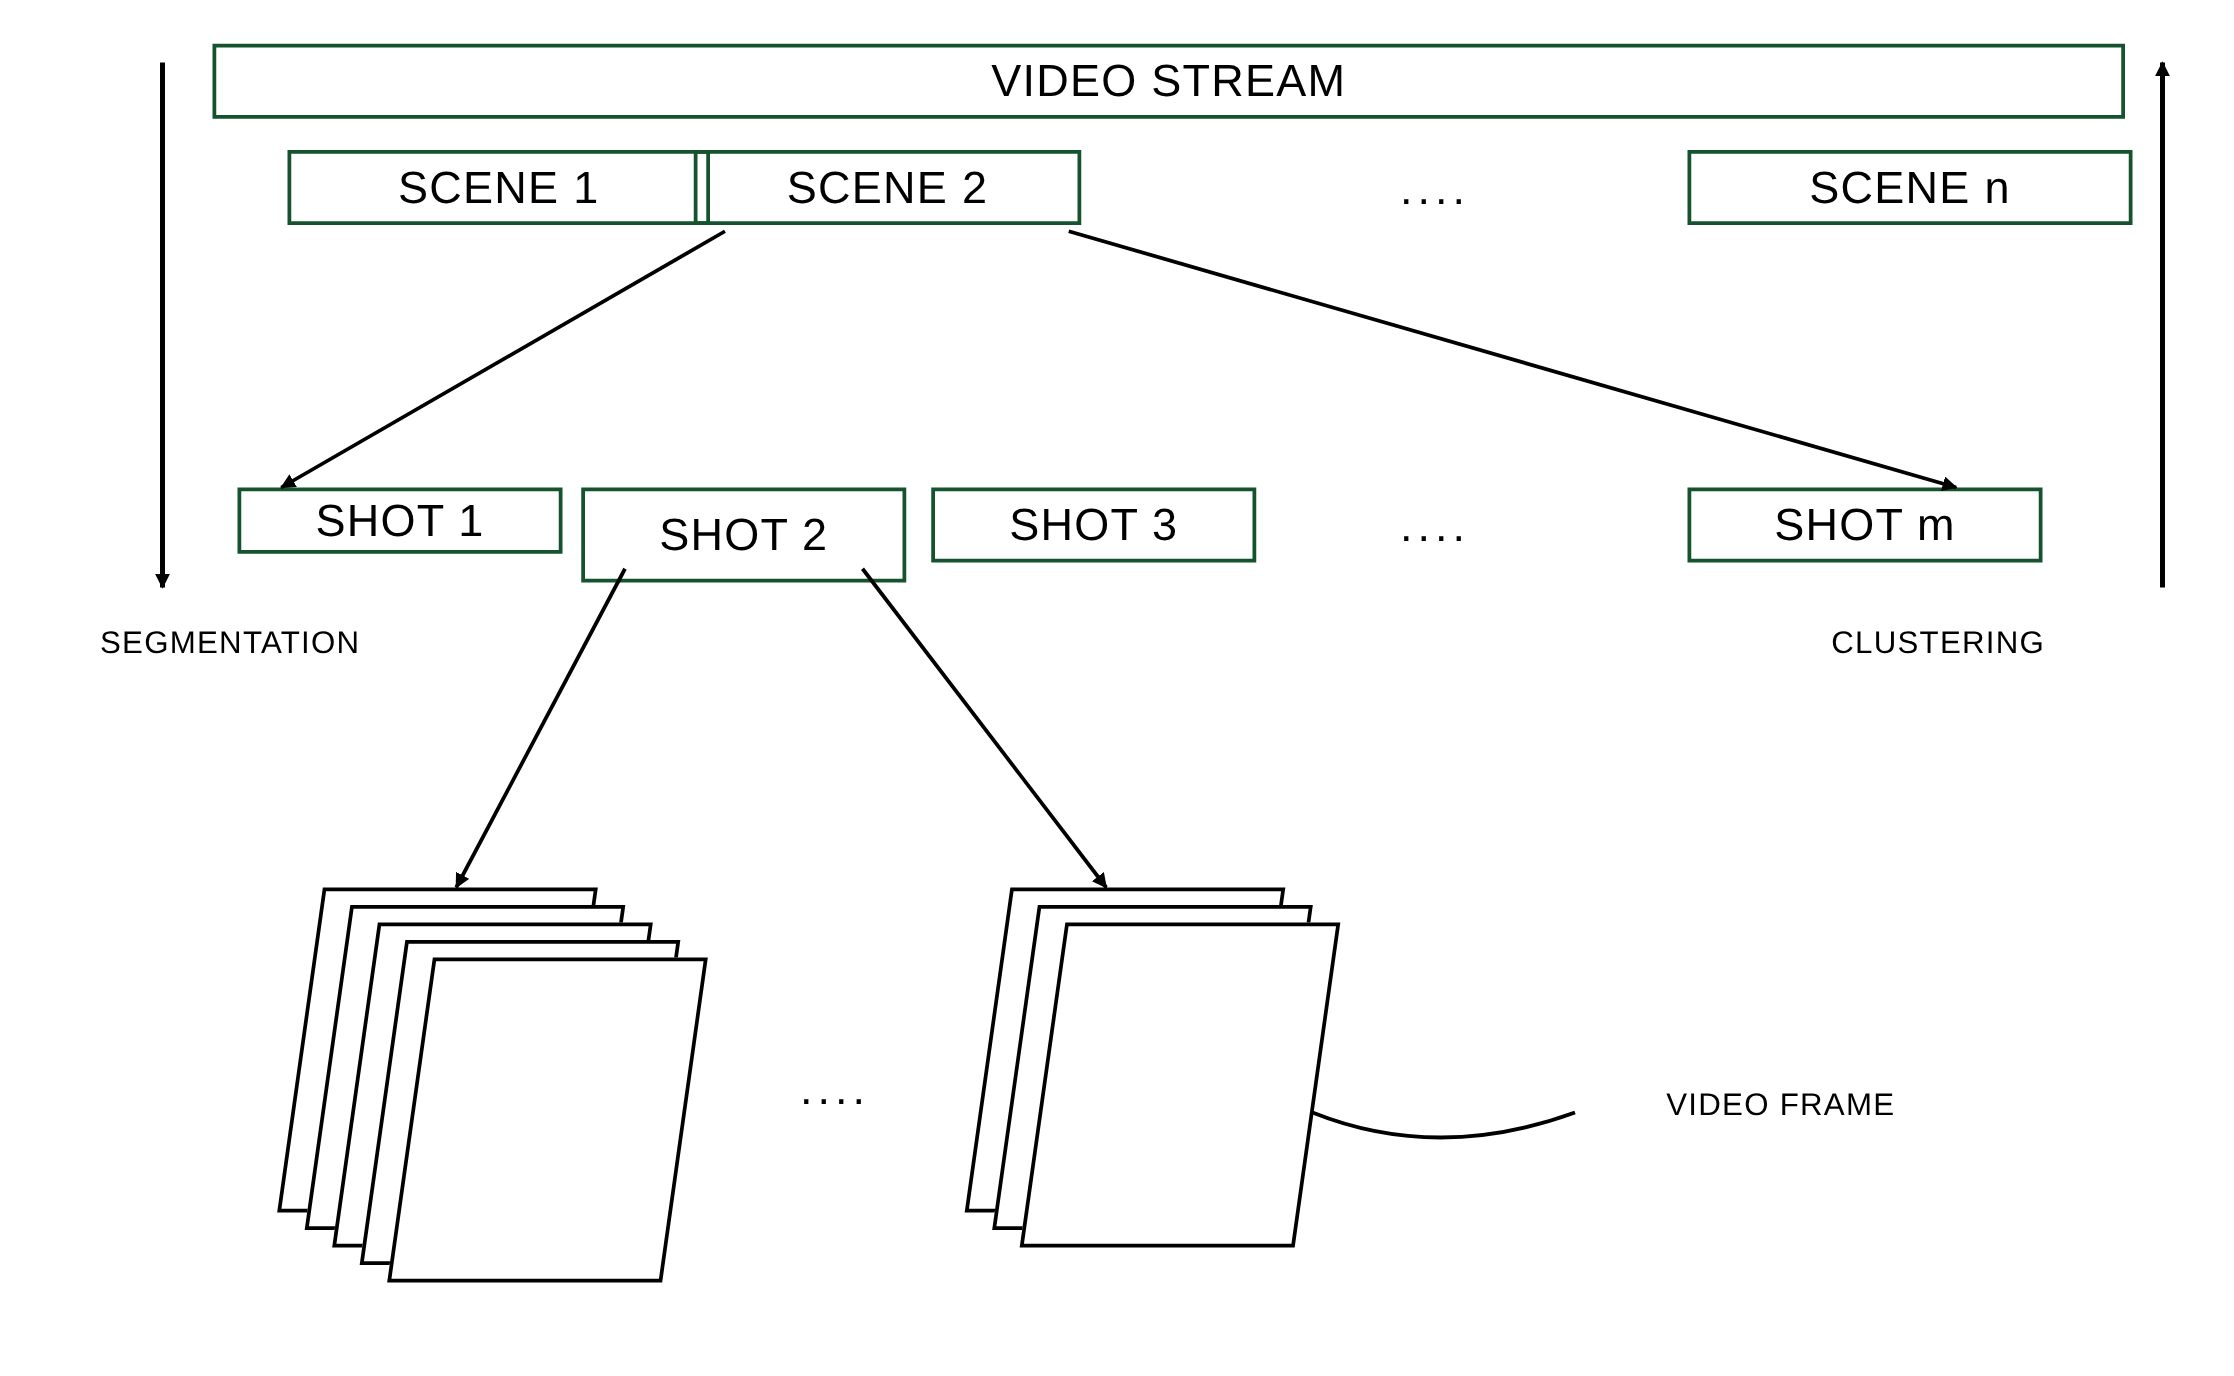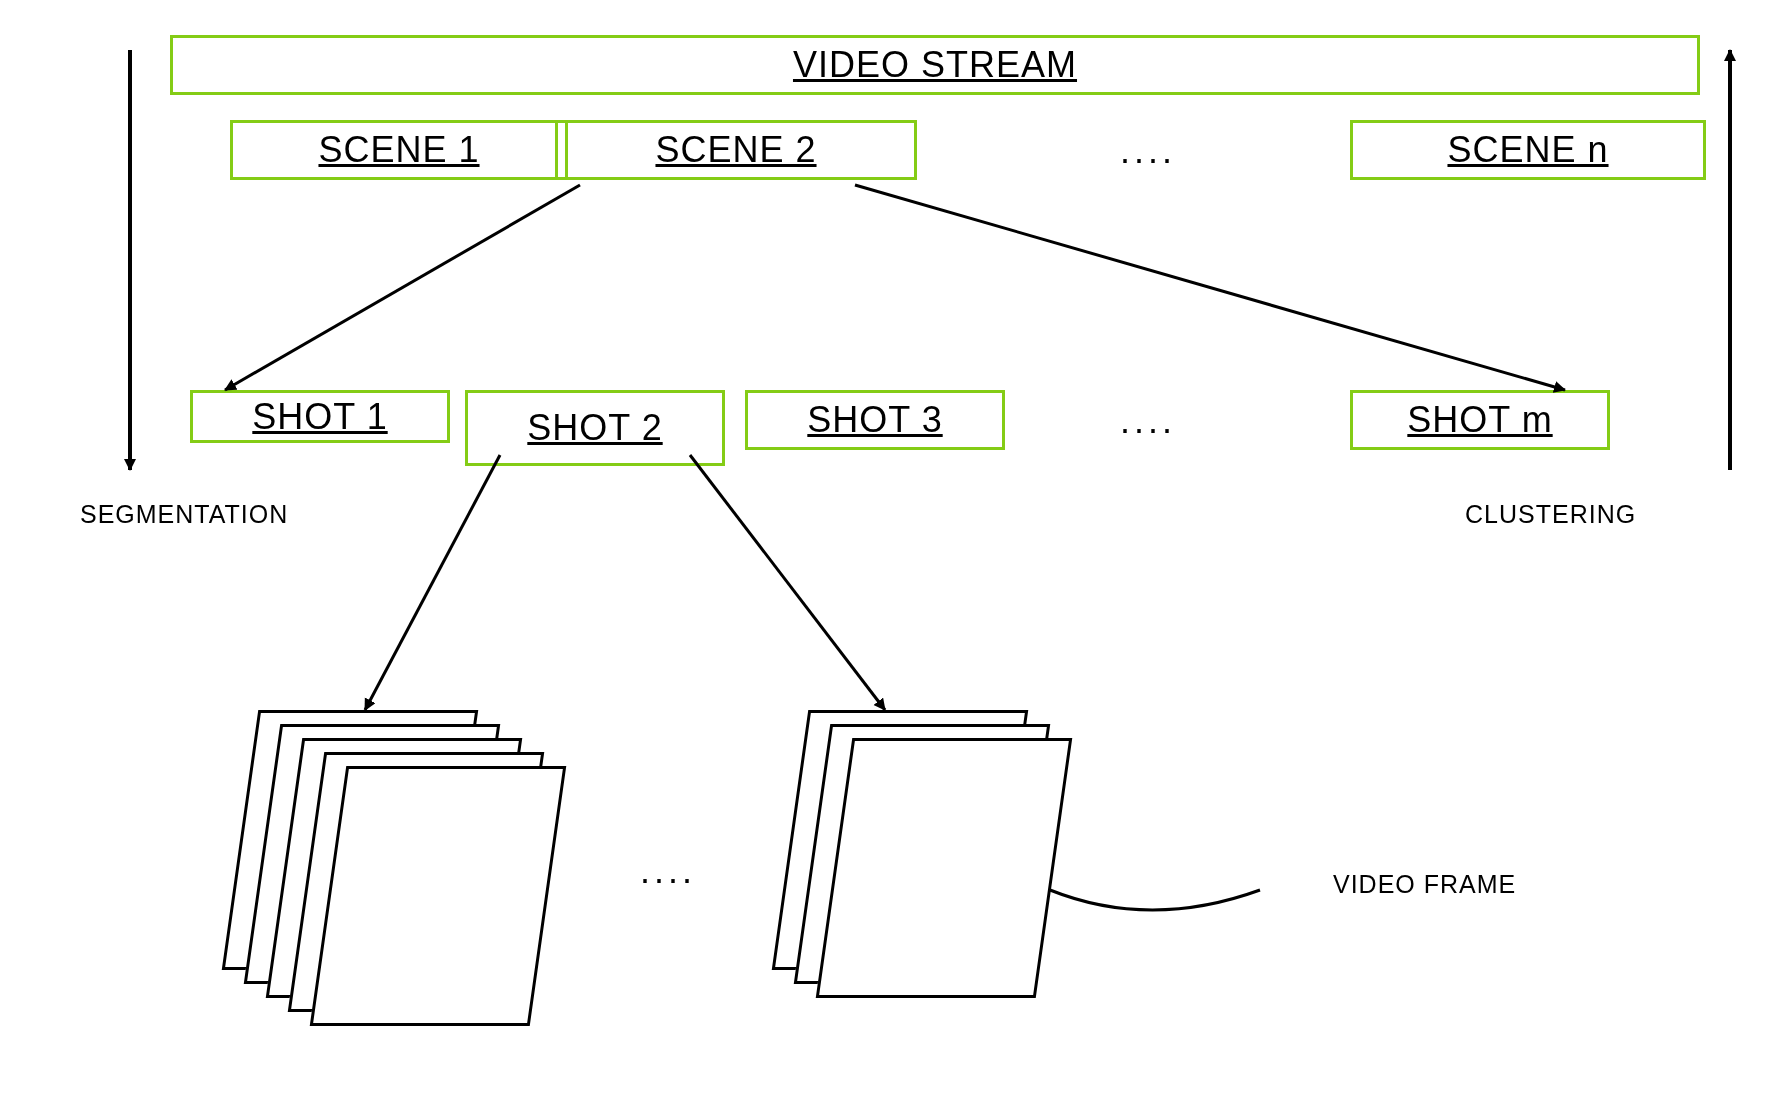--- a/index.html
+++ b/index.html
@@ -5,27 +5,26 @@
     * { margin: 0; padding: 0; box-sizing: border-box; }
     body {
       width: 1787px;
       height: 1101px;
       background: #fff;
       position: relative;
       font-family: Arial, Helvetica, sans-serif;
     }
     .box {
       position: absolute;
-      border: 3px solid #84cc16;
+      border: 3px solid #14532d;
       display: flex;
       align-items: center;
       justify-content: center;
       font-size: 36px;
       letter-spacing: 1px;
-      text-decoration: underline;
     }
     .label {
       position: absolute;
       font-size: 25px;
       letter-spacing: 1px;
     }
     .dots {
       position: absolute;
       font-size: 36px;
       letter-spacing: 4px;
@@ -53,39 +52,39 @@
 </head>
 <body>
 
 <div class="box" style="left:170px; top:35px; width:1530px; height:60px;">
   <span>VIDEO STREAM</span>
 </div>
 
 <div class="box" style="left:230px; top:120px; width:338px; height:60px;">
   <span>SCENE 1</span>
 </div>
-<div class="box" style="left:555px; top:120px; width:362px; height:60px;">
+<div class="box" style="left:555px; top:120px; width:310px; height:60px;">
   <span>SCENE 2</span>
 </div>
 <div class="dots" style="left:1120px; top:130px;">....</div>
 <div class="box" style="left:1350px; top:120px; width:356px; height:60px;">
   <span>SCENE n</span>
 </div>
 
 <div class="box" style="left:190px; top:390px; width:260px; height:53px;">
   <span>SHOT 1</span>
 </div>
 <div class="box" style="left:465px; top:390px; width:260px; height:76px;">
   <span>SHOT 2</span>
 </div>
 <div class="box" style="left:745px; top:390px; width:260px; height:60px;">
   <span>SHOT 3</span>
 </div>
 <div class="dots" style="left:1120px; top:400px;">....</div>
-<div class="box" style="left:1350px; top:390px; width:260px; height:60px;">
+<div class="box" style="left:1350px; top:390px; width:284px; height:60px;">
   <span>SHOT m</span>
 </div>
 
 <div class="label" style="left:80px; top:500px;">SEGMENTATION</div>
 <div class="label" style="left:1465px; top:500px;">CLUSTERING</div>
 
 <div class="frame-stack" style="left:240px; top:710px;">
   <div class="frame" style="left:0px; top:0px;"></div>
   <div class="frame" style="left:22px; top:14px;"></div>
   <div class="frame" style="left:44px; top:28px;"></div>

